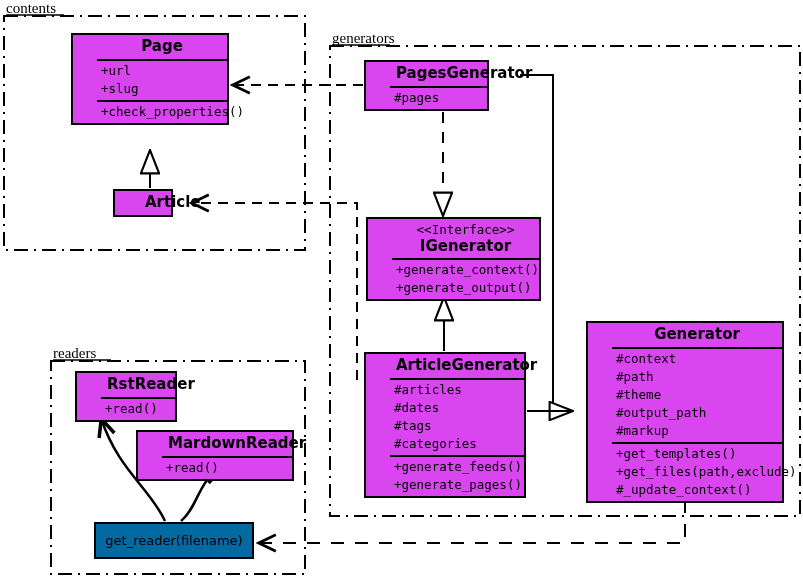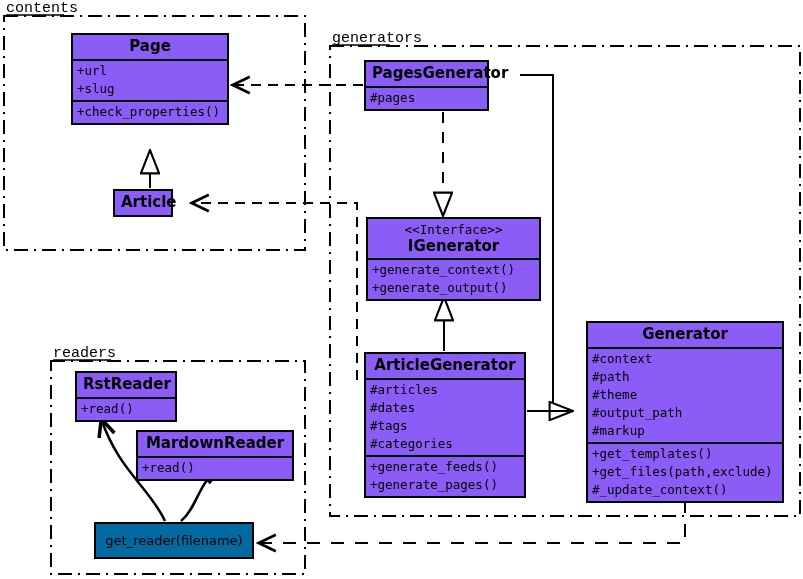--- a/index.html
+++ b/index.html
@@ -19,32 +19,33 @@
     position: absolute;
     left: 0;
     top: 0;
     width: 803px;
     height: 579px;
     pointer-events: none;
   }
   
   .pkg-label {
     position: absolute;
-    font-family: Liberation Mono, monospace;
+    font-family: Liberation Serif, serif;
     font-size: 15px;
     color: #000;
     white-space: nowrap;
     line-height: 1;
   }
   
   .umlbox {
     position: absolute;
     box-sizing: border-box;
     border: 2px solid #000;
-    background: #8b5cf6;
+    background: #d946ef;
+    padding-left: 24px;
   }
   .uml-name {
     box-sizing: border-box;
     text-align: center;
     font-family: "DejaVu Sans", sans-serif;
     font-weight: bold;
     font-size: 15px;
     color: #000;
     padding: 3px 6px 4px 6px;
     line-height: 1.12;

